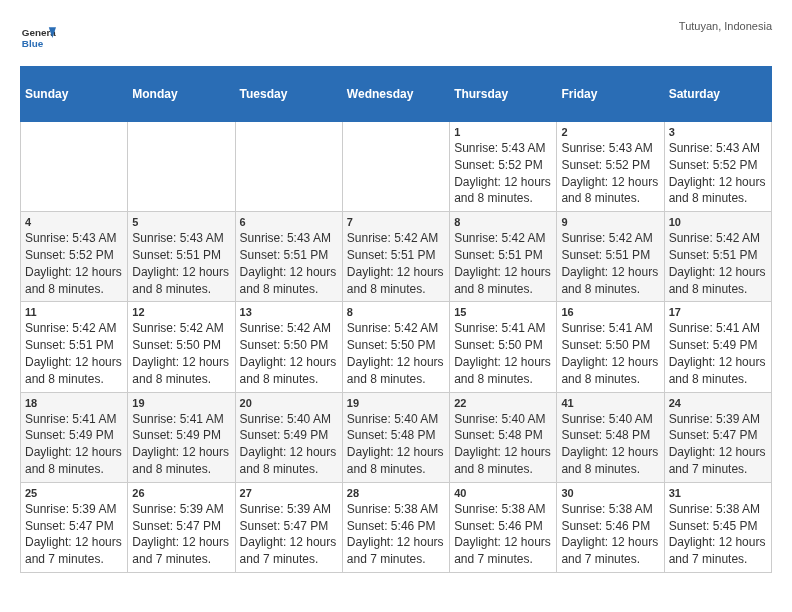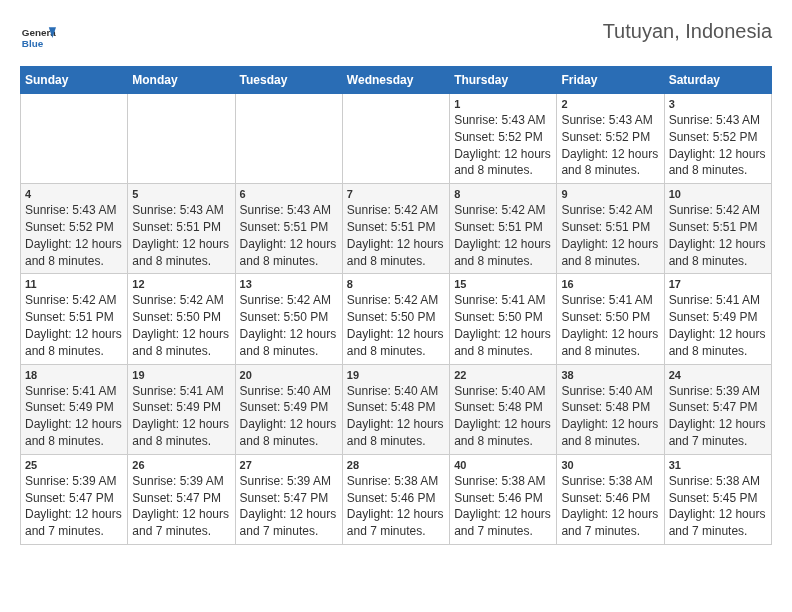--- a/index.html
+++ b/index.html
@@ -27,34 +27,34 @@
     }
     .title-block {
       text-align: right;
     }
     .month-year {
       font-size: 32px;
       font-weight: bold;
       color: #333;
     }
     .location {
-      font-size: 20px;
+      font-size: 11px;
       color: #555;
     }
     table {
       width: 100%;
       border-collapse: collapse;
       table-layout: fixed;
     }
     thead th {
       background-color: #2a6db5;
       color: #fff;
       font-size: 12px;
       font-weight: bold;
-      padding: 6px 4px;
+      padding: 20px 4px;
       text-align: left;
       border: 1px solid #2a6db5;
     }
     tbody td {
       border: 1px solid #ccc;
       vertical-align: top;
       padding: 4px;
       font-size: 9.5px;
       color: #333;
       min-height: 80px;
@@ -246,21 +246,21 @@
 Sunset: 5:48 PM
 Daylight: 12 hours and 8 minutes.</div>
         </td>
         <td>
           <div class="day-number">22</div>
           <div class="day-info" style="white-space: pre-line;">Sunrise: 5:40 AM
 Sunset: 5:48 PM
 Daylight: 12 hours and 8 minutes.</div>
         </td>
         <td>
-          <div class="day-number">38</div>
+          <div class="day-number">41</div>
           <div class="day-info" style="white-space: pre-line;">Sunrise: 5:40 AM
 Sunset: 5:48 PM
 Daylight: 12 hours and 8 minutes.</div>
         </td>
         <td>
           <div class="day-number">24</div>
           <div class="day-info" style="white-space: pre-line;">Sunrise: 5:39 AM
 Sunset: 5:47 PM
 Daylight: 12 hours and 7 minutes.</div>
         </td>

